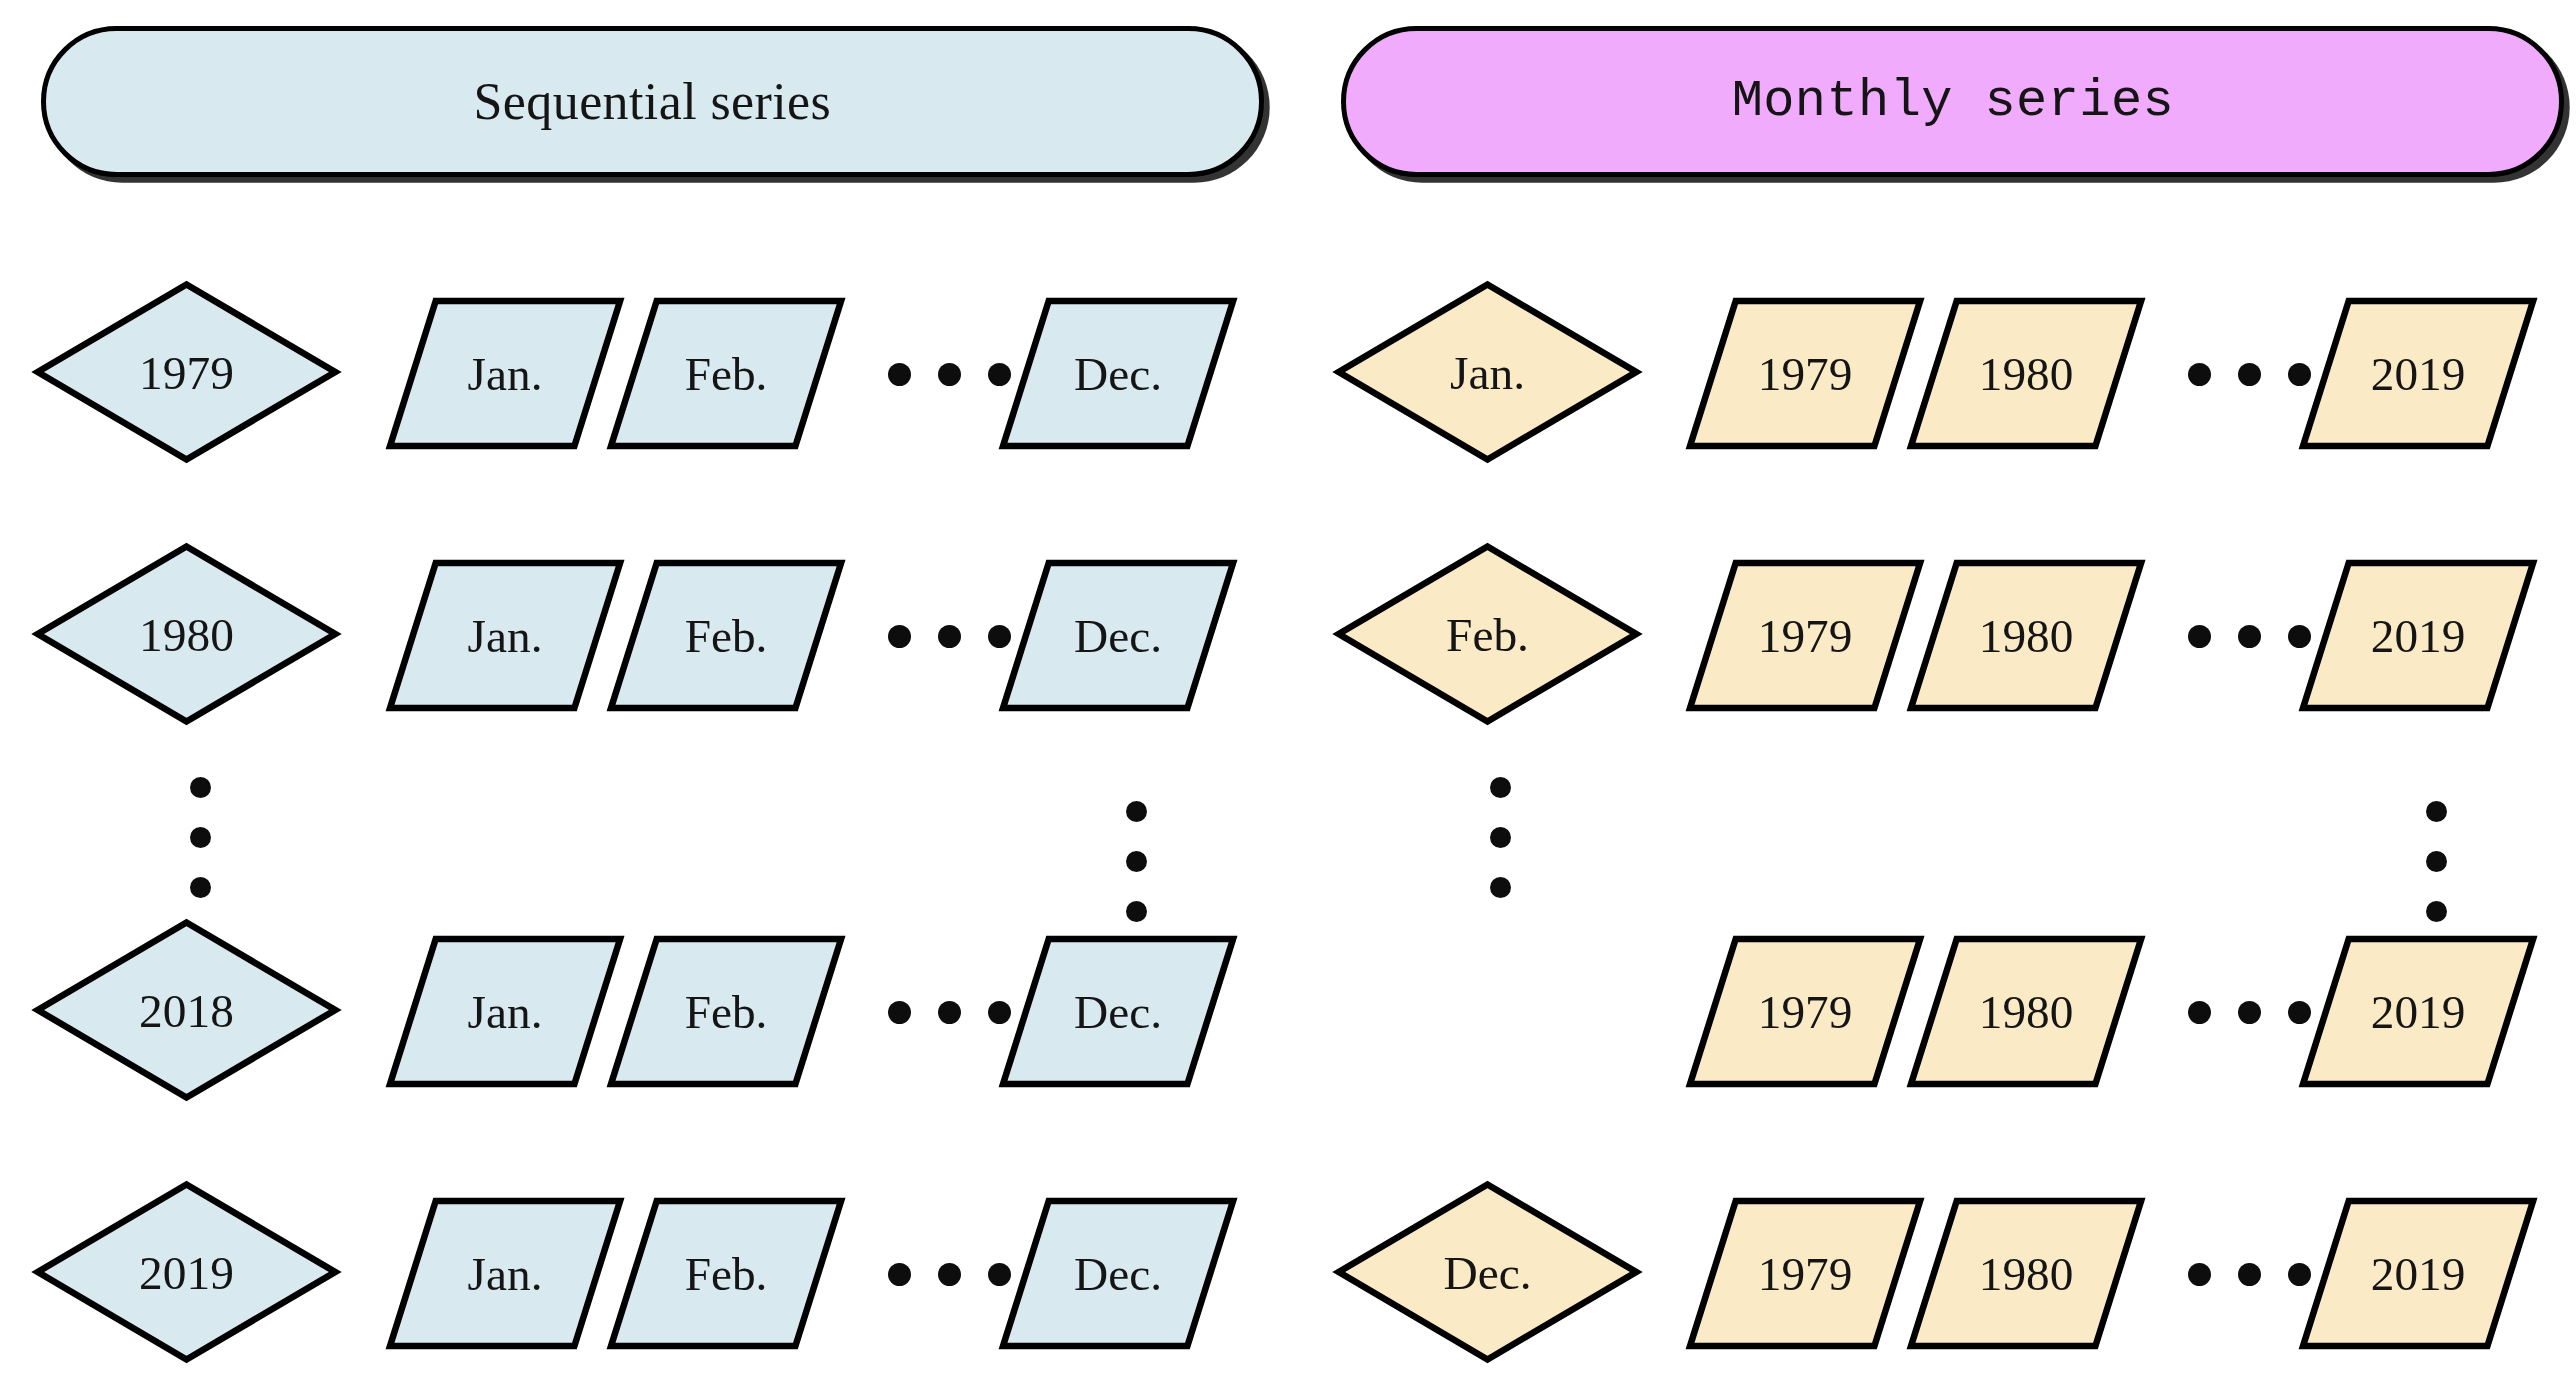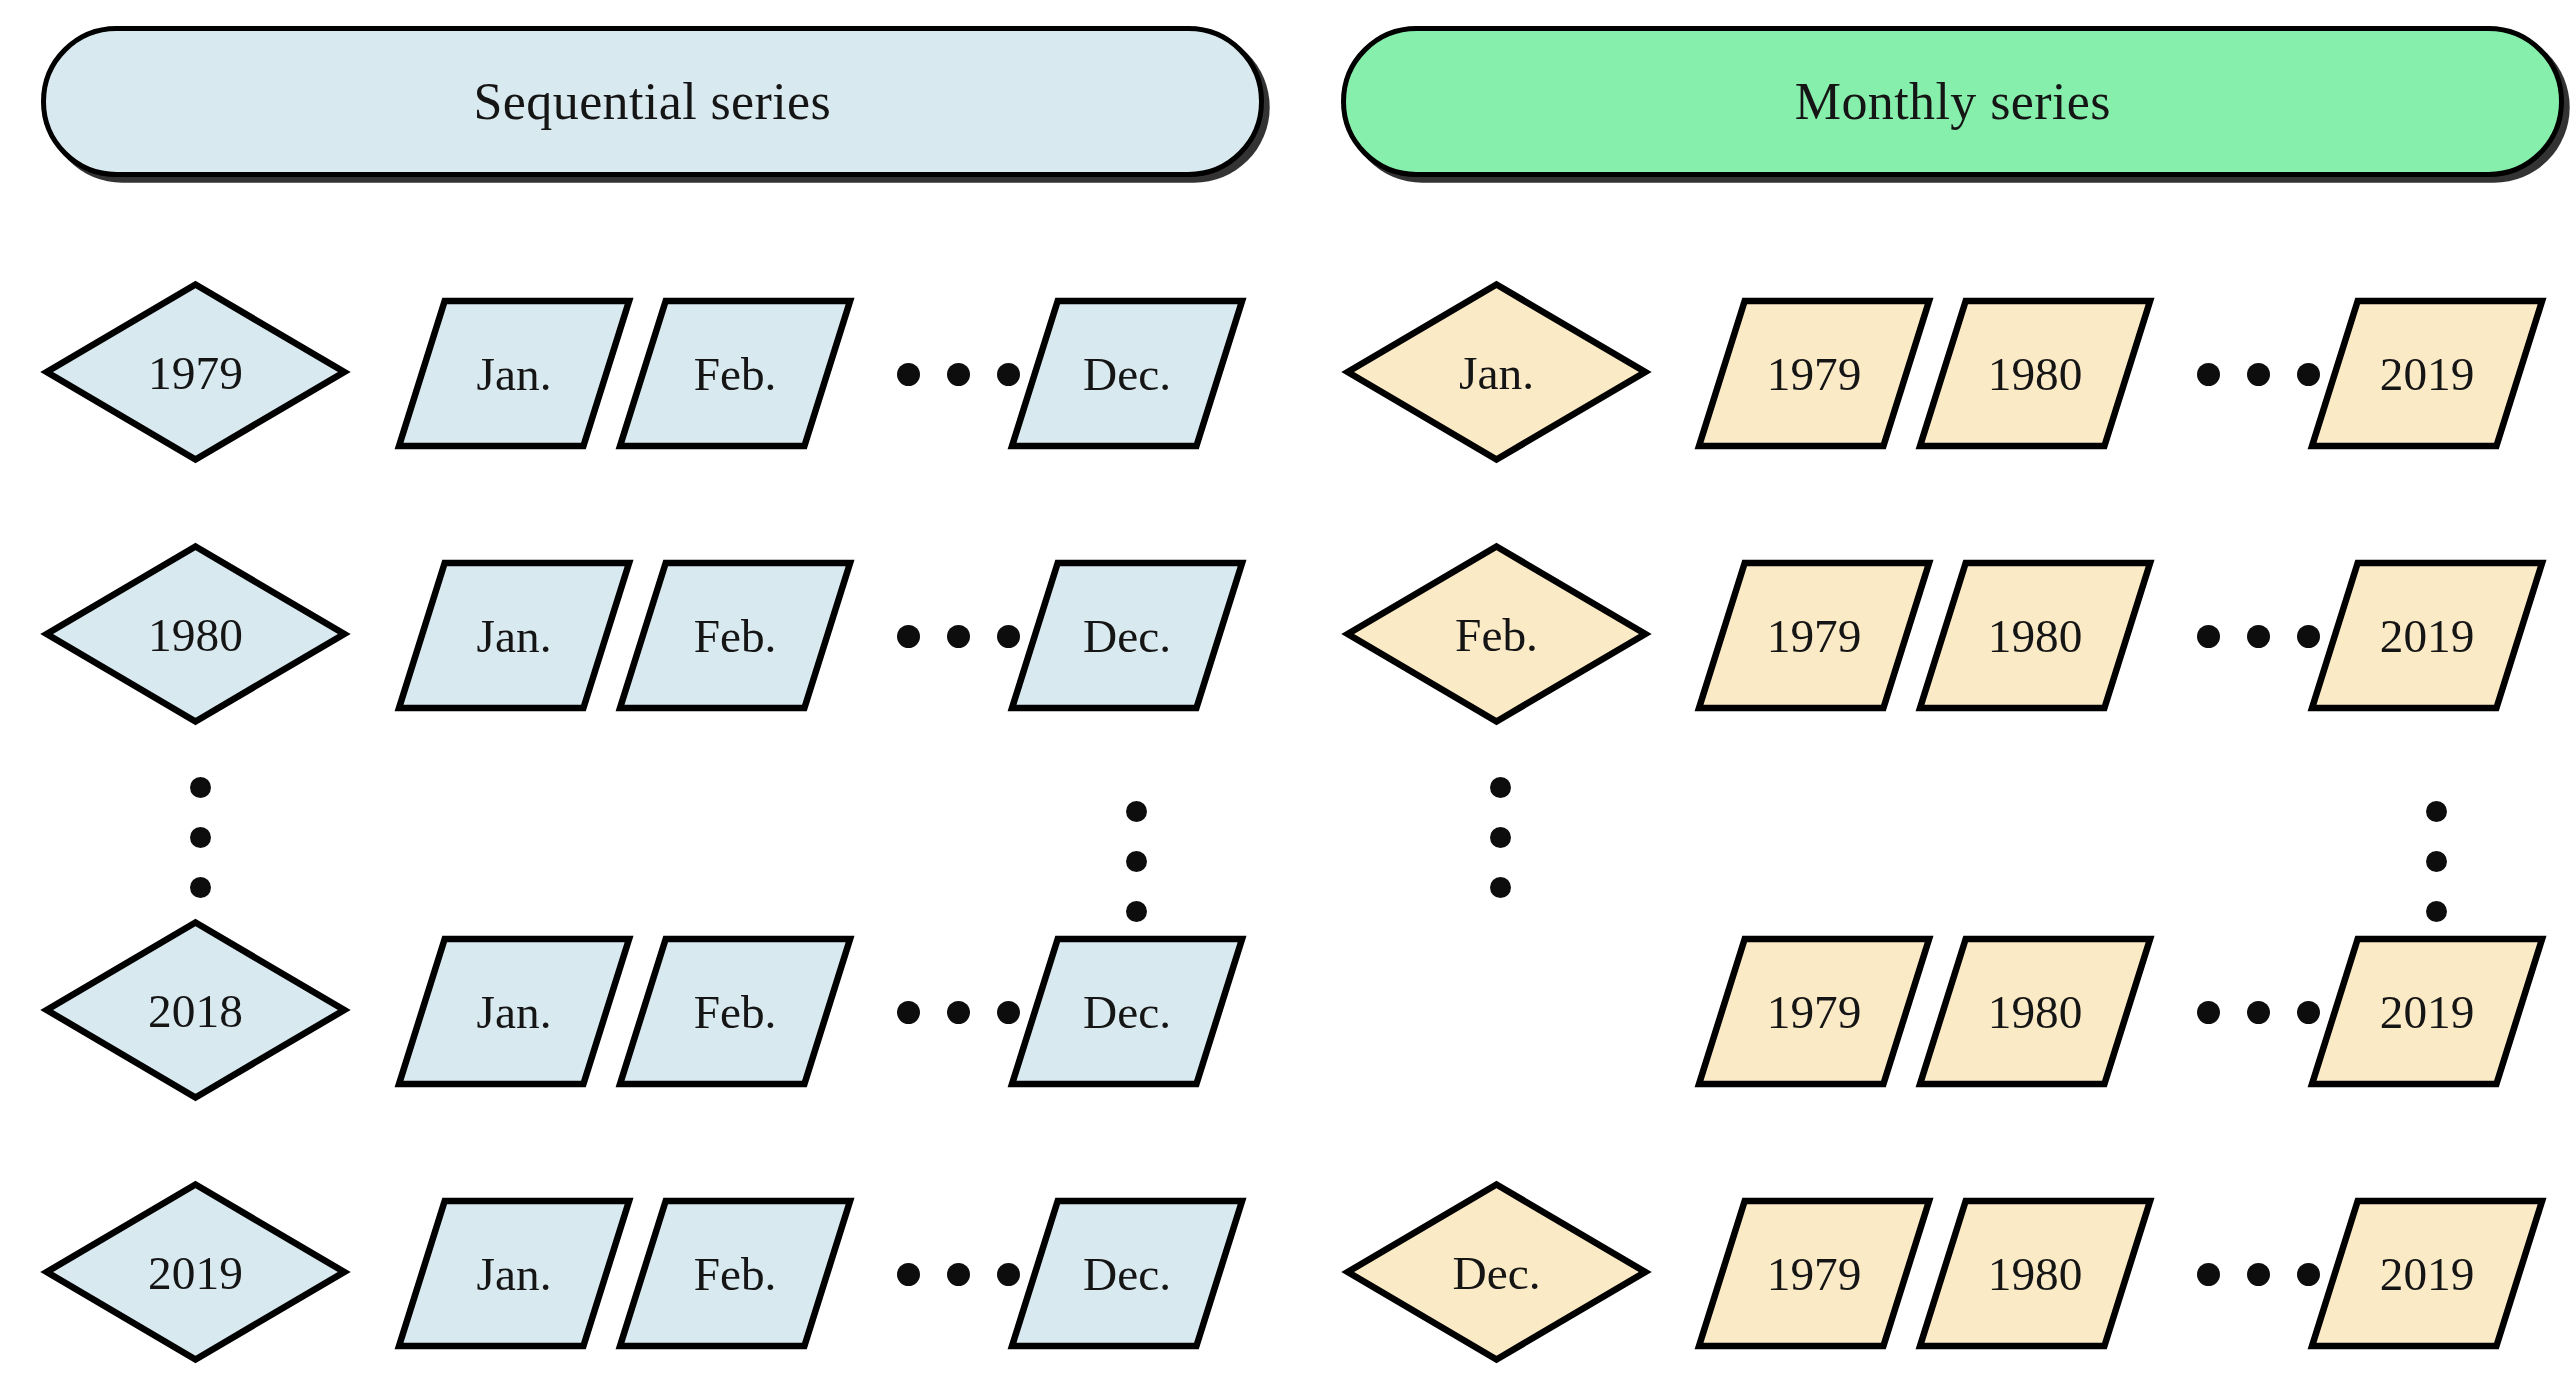--- a/index.html
+++ b/index.html
@@ -24,31 +24,31 @@
     position:absolute;
     left:16.4px;top:26px;
     width:1223px;height:151px;
     border:5.7px solid #000000;
     border-radius:79px;
     box-sizing:border-box;
     display:flex;align-items:center;justify-content:center;
     box-shadow:5.7px 5.7px 0 rgba(0,0,0,0.80);
   }
   #banner-sequential{background:#d8e9ef;}
-  #banner-monthly{background:#86efac;}
+  #banner-monthly{background:#f0abfc;font-family:Liberation Mono, monospace;}
   .banner-label{
     font-size:52px;
     letter-spacing:0.4px;
     line-height:1;
     color:#151515;
     white-space:nowrap;
   }
 
   
-  .row{position:absolute;left:9px;width:1259px;height:188px;}
+  .row{position:absolute;left:0;width:1259px;height:188px;}
   .row-1{top:278px;}
   .row-2{top:540px;}
   .row-3{top:916px;}
   .row-4{top:1178px;}
 
   
   .diamond-wrap{
     position:absolute;
     left:6.5px;top:0;
     width:311px;height:188px;

